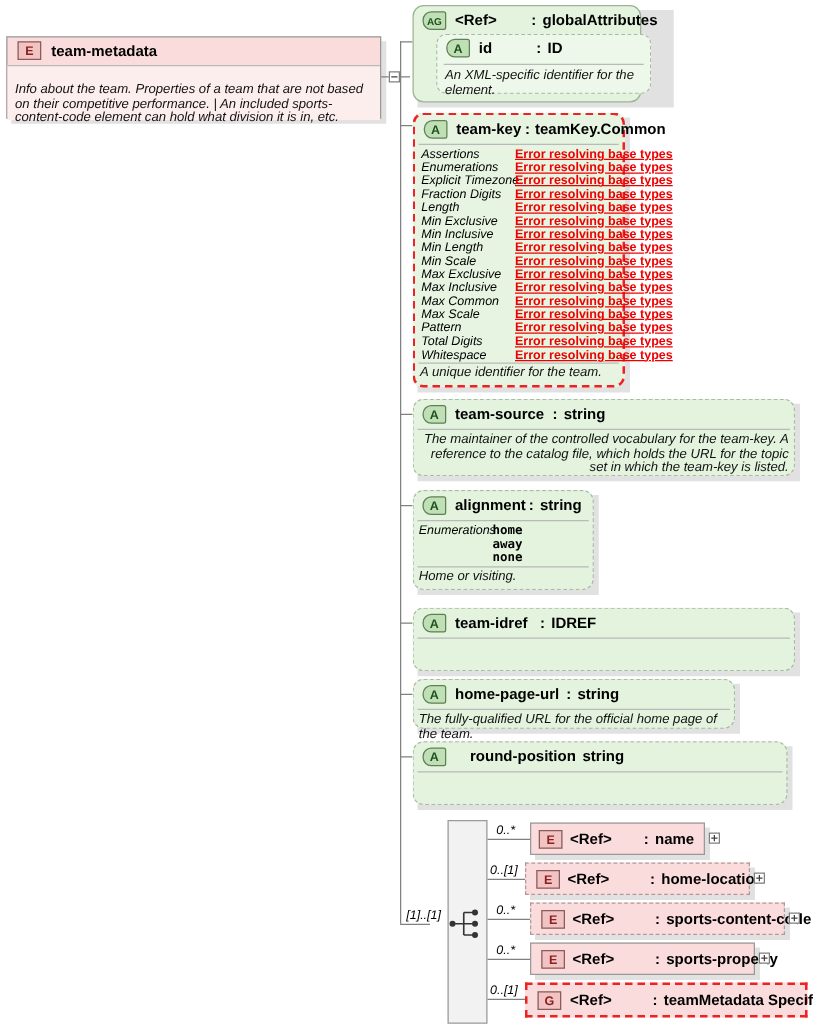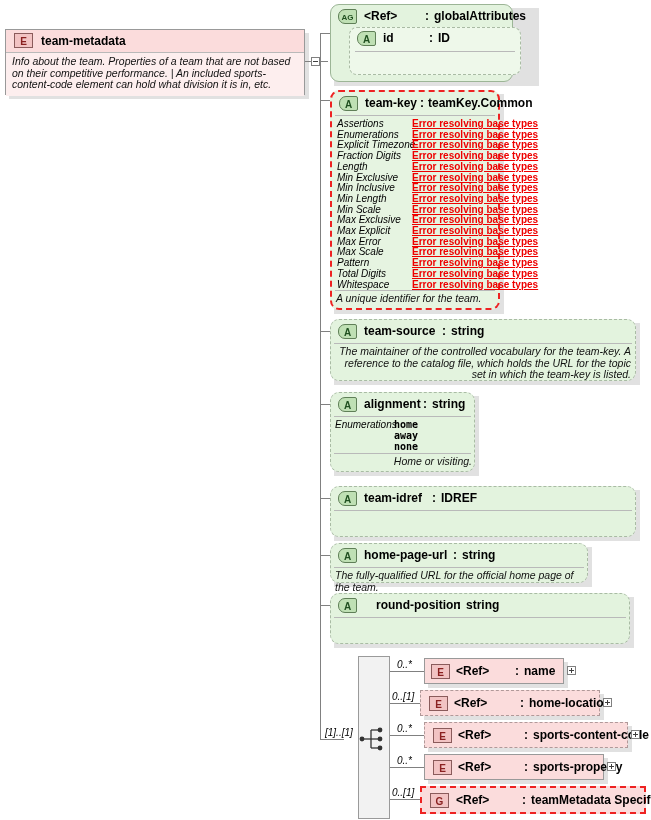--- a/index.html
+++ b/index.html
@@ -171,21 +171,21 @@
 
 <div class="canvas">
 
   <div class="shadow" style="left:9px; top:33px; width:300px; height:66px;"></div>
   <div class="box el-box" style="left:5px; top:29px; width:300px; height:66px;">
     <div style="position:absolute; left:0; top:0; width:100%; height:22px;">
       <span class="ico ico-e" style="position:absolute; left:8px; top:3px;">E</span>
       <span class="title" style="position:absolute; left:35px; top:4px;">team-metadata</span>
     </div>
     <div class="body rowline" style="position:absolute; left:0; top:22px; width:100%; height:43px;">
-      <div class="doc" style="position:absolute; left:6px; top:3px; width:288px;">Info about the team. Properties of a team that are not based on their competitive performance. | An included sports-content-code element can hold what division it is in, etc.</div>
+      <div class="doc" style="position:absolute; left:6px; top:13px; width:288px;">Info about the team. Properties of a team that are not based on their competitive performance. | An included sports-content-code element can hold what division it is in, etc.</div>
     </div>
   </div>
 
   <div class="expander" style="left:311px; top:57px;"></div>
   <div class="line hline" style="left:305px; top:61px; width:6px;"></div>
   <div class="line hline" style="left:320px; top:61px; width:8px;"></div>
 
   <div class="line vline" style="left:320px; top:33px; height:706px;"></div>
 
   <div class="shadow" style="left:334px; top:8px; width:205px; height:78px;"></div>
@@ -195,20 +195,21 @@
     <span class="title" style="position:absolute; left:33px; top:4px;">&lt;Ref&gt;</span>
     <span class="title" style="position:absolute; left:94px; top:4px;">:</span>
     <span class="title" style="position:absolute; left:103px; top:4px;">globalAttributes</span>
 
     <div class="box at-box" style="left:18px; top:22px; width:172px; height:48px; border-radius:8px; background:#eef8ea;">
       <span class="ico ico-a" style="position:absolute; left:7px; top:3px;">A</span>
       <span class="title" style="position:absolute; left:33px; top:3px;">id</span>
       <span class="title" style="position:absolute; left:79px; top:3px;">:</span>
       <span class="title" style="position:absolute; left:88px; top:3px;">ID</span>
       <div class="rowline" style="position:absolute; left:5px; top:23px; width:160px; height:1px;"></div>
+      <div class="doc" style="position:absolute; left:6px; top:27px; width:162px;">An XML-specific identifier for the element.</div>
     </div>
   </div>
 
   <div class="shadow" style="left:334px; top:94px; width:170px; height:220px;"></div>
   <div class="line hline" style="left:320px; top:100px; width:10px;"></div>
   <div class="box err-box" style="left:330px; top:90px; width:170px; height:220px; border-radius:9px;">
     <span class="ico ico-a" style="position:absolute; left:7px; top:4px;">A</span>
     <span class="title" style="position:absolute; left:33px; top:4px;">team-key</span>
     <span class="title" style="position:absolute; left:88px; top:4px;">:</span>
     <span class="title" style="position:absolute; left:96px; top:4px;">teamKey.Common</span>
@@ -249,25 +250,25 @@
         </div>
         <div style="position: absolute; left: 0px; top: 85.6px; height: 10.7px; width: 100%;">
           <span class="facet-name" style="position: absolute; left: 5px; top: 0px;">Min Scale</span>
           <span class="facet-val" style="position: absolute; left: 80px; top: 0px;">Error resolving base types</span>
         </div>
         <div style="position: absolute; left: 0px; top: 96.3px; height: 10.7px; width: 100%;">
           <span class="facet-name" style="position: absolute; left: 5px; top: 0px;">Max Exclusive</span>
           <span class="facet-val" style="position: absolute; left: 80px; top: 0px;">Error resolving base types</span>
         </div>
         <div style="position: absolute; left: 0px; top: 107px; height: 10.7px; width: 100%;">
-          <span class="facet-name" style="position: absolute; left: 5px; top: 0px;">Max Explicit</span>
+          <span class="facet-name" style="position: absolute; left: 5px; top: 0px;">Max Inclusive</span>
           <span class="facet-val" style="position: absolute; left: 80px; top: 0px;">Error resolving base types</span>
         </div>
         <div style="position: absolute; left: 0px; top: 117.7px; height: 10.7px; width: 100%;">
-          <span class="facet-name" style="position: absolute; left: 5px; top: 0px;">Max Error</span>
+          <span class="facet-name" style="position: absolute; left: 5px; top: 0px;">Max Common</span>
           <span class="facet-val" style="position: absolute; left: 80px; top: 0px;">Error resolving base types</span>
         </div>
         <div style="position: absolute; left: 0px; top: 128.4px; height: 10.7px; width: 100%;">
           <span class="facet-name" style="position: absolute; left: 5px; top: 0px;">Max Scale</span>
           <span class="facet-val" style="position: absolute; left: 80px; top: 0px;">Error resolving base types</span>
         </div>
         <div style="position: absolute; left: 0px; top: 139.1px; height: 10.7px; width: 100%;">
           <span class="facet-name" style="position: absolute; left: 5px; top: 0px;">Pattern</span>
           <span class="facet-val" style="position: absolute; left: 80px; top: 0px;">Error resolving base types</span>
         </div>
@@ -306,21 +307,21 @@
     <div class="rowline" style="position:absolute; left:3px; top:23px; width:137px; height:1px;"></div>
 
     <span class="facet-name" style="position:absolute; left:4px; top:26px;">Enumerations</span>
     <div id="enum-list" style="position:absolute; left:63px; top:26px;">
         <div class="enum-val" style="position: absolute; left: 0px; top: 0px; white-space: nowrap;">home</div>
         <div class="enum-val" style="position: absolute; left: 0px; top: 11px; white-space: nowrap;">away</div>
         <div class="enum-val" style="position: absolute; left: 0px; top: 22px; white-space: nowrap;">none</div>
       </div>
 
     <div class="rowline" style="position:absolute; left:3px; top:60px; width:137px; height:1px;"></div>
-    <div class="doc" style="position:absolute; left:4px; top:63px; width:137px;text-align:right;">Home or visiting.</div>
+    <div class="doc" style="position:absolute; left:4px; top:63px; width:137px;">Home or visiting.</div>
   </div>
 
   <div class="shadow" style="left:334px; top:490px; width:306px; height:51px;"></div>
   <div class="line hline" style="left:320px; top:498px; width:10px;"></div>
   <div class="box at-box" style="left:330px; top:486px; width:306px; height:51px; border-radius:9px;">
     <span class="ico ico-a" style="position:absolute; left:7px; top:4px;">A</span>
     <span class="title" style="position:absolute; left:33px; top:4px;">team-idref</span>
     <span class="title" style="position:absolute; left:101px; top:4px;">:</span>
     <span class="title" style="position:absolute; left:110px; top:4px;">IDREF</span>
     <div class="rowline" style="position:absolute; left:3px; top:23px; width:298px; height:1px;"></div>

